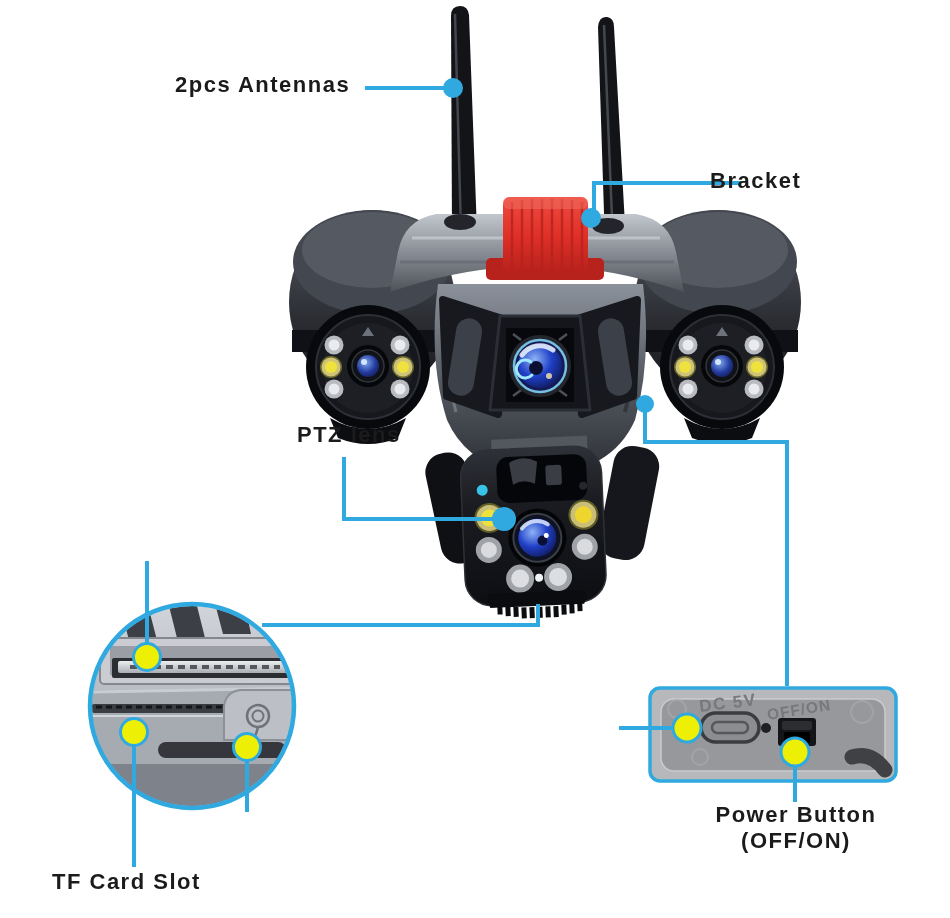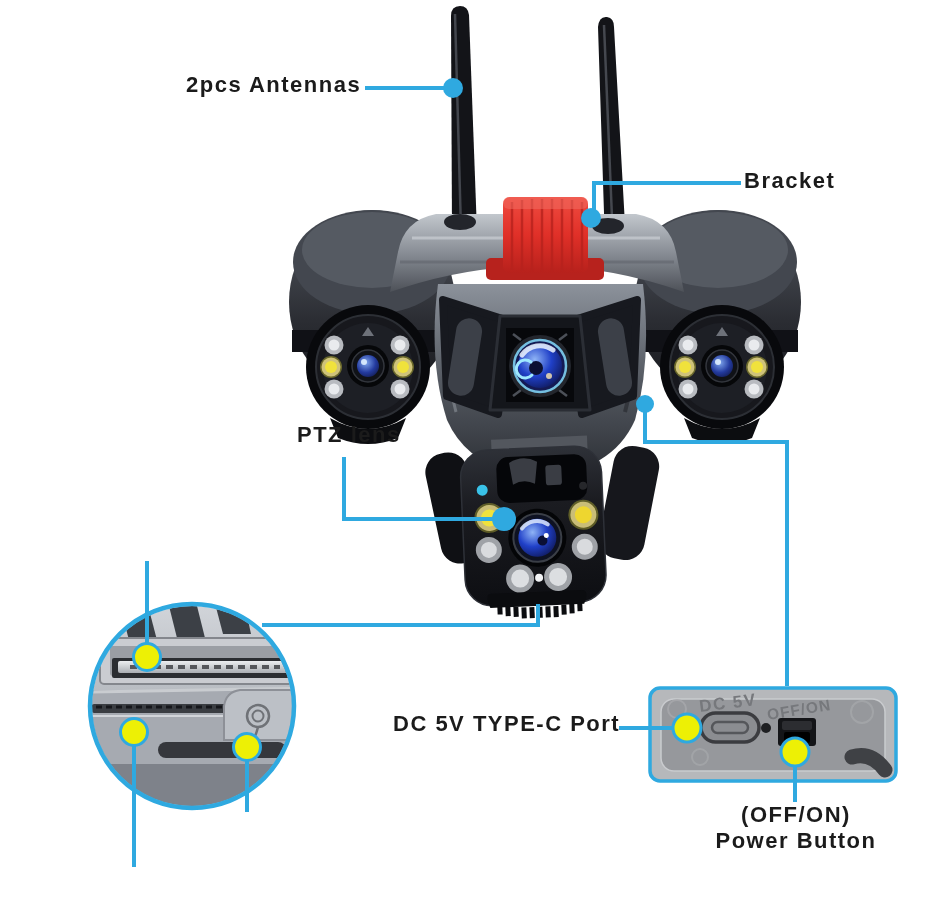--- a/index.html
+++ b/index.html
@@ -337,29 +337,29 @@
   </g>
   <g fill="#edf005" stroke="#2fa9e0" stroke-width="3">
     <circle cx="147" cy="657" r="13.5"></circle>
     <circle cx="134" cy="732" r="13.5"></circle>
     <circle cx="247" cy="747" r="13.5"></circle>
     <circle cx="687" cy="728" r="14"></circle>
     <circle cx="795" cy="752" r="14"></circle>
   </g>
 </svg>
 
-<div class="label" style="left:186px;top:72px">2pcs Antennas</div>
-
-<div class="label" style="left:744px;top:168px">Bracket</div>
+<div class="label" style="left:175px;top:72px">2pcs Antennas</div>
+
+<div class="label" style="left:710px;top:168px">Bracket</div>
 
 <div class="label" style="left:297px;top:422px">PTZ lens</div>
 
 
-<div class="label" style="left:393px;top:711px">DC 5V TYPE-C Port</div>
-
-
+
+
+<div class="label" style="left:52px;top:869px">TF Card Slot</div>
 
 <div class="label label-center" style="left:690px;top:802px;width:212px">
+  <span style="display:block">Power Button</span>
   <span style="display:block">(OFF/ON)</span>
-  <span style="display:block">Power Button</span>
 </div>
 
 </div>
 
 </body></html>

